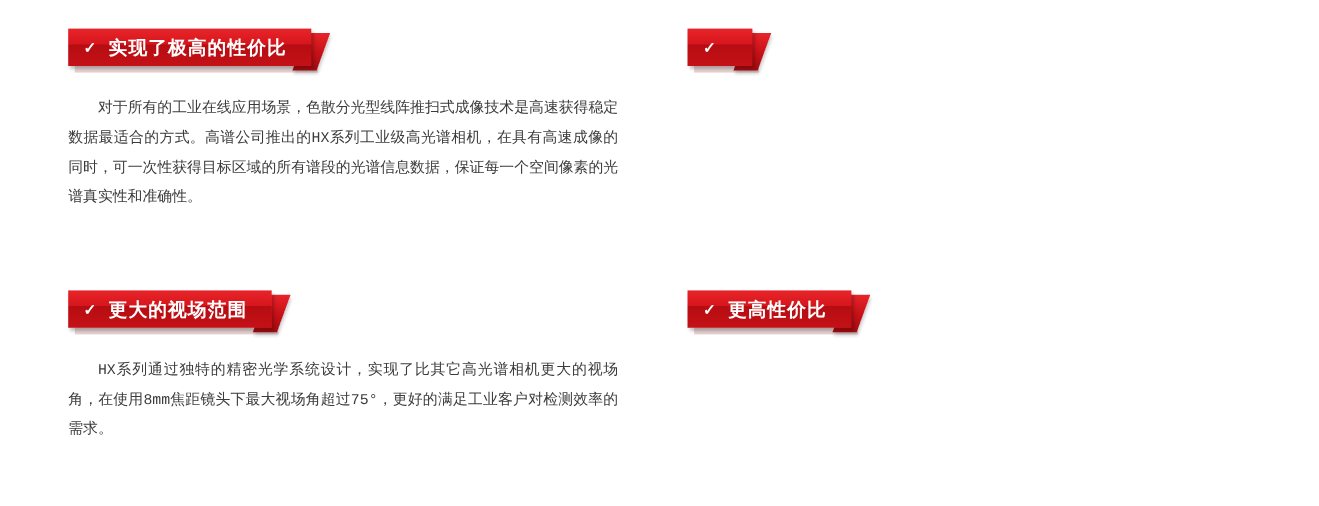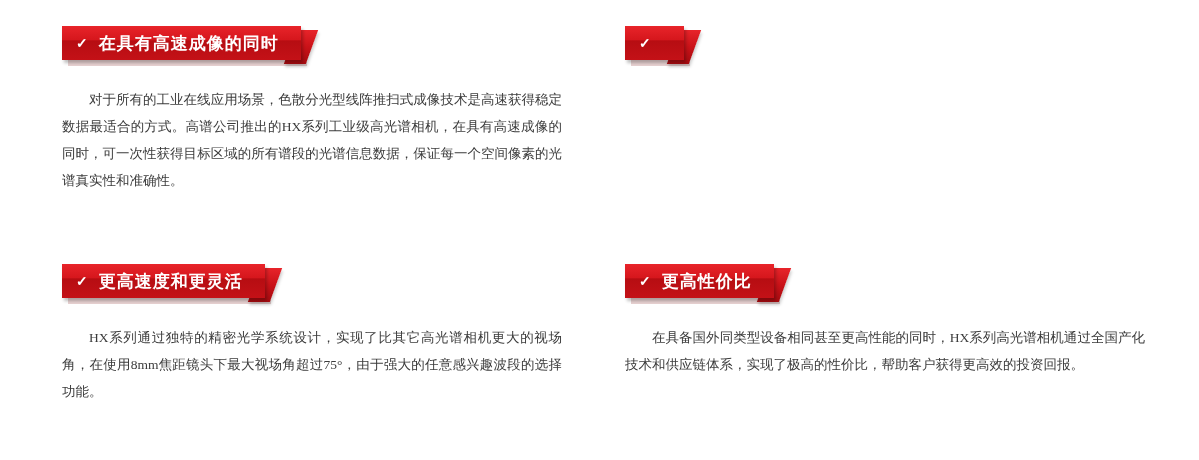--- a/index.html
+++ b/index.html
@@ -87,41 +87,41 @@
     background: rgba(120,0,0,0.18);
     z-index: 0;
   }
   .para {
     margin-top: 26px;
     font-size: 13.5px;
     line-height: 2.0;
     color: #3b3b3b;
     text-indent: 2em;
     text-align: justify;
-    font-family: Liberation Serif, serif;
+    font-family: Liberation Mono, monospace;
   }
   .cell.r1c1 .cell-inner { left: 62px; top: 26px; width: 500px; }
   .cell.r1c2 .cell-inner { left: 26px; top: 26px; width: 520px; }
   .cell.r2c1 .cell-inner { left: 62px; top: 34px; width: 500px; }
   .cell.r2c2 .cell-inner { left: 26px; top: 34px; width: 520px; }
 </style>
 </head>
 <body>
 
 <div class="page">
   <div class="grid">
 
     <div class="cell r1c1">
       <div class="cell-inner">
         <div class="badge-wrap">
           <div class="badge-shadow"></div>
           <div class="badge-tail"></div>
           <div class="badge">
             <span class="check">✓</span>
-            <span>在具有高速成像的同时</span>
+            <span>实现了极高的性价比</span>
           </div>
         </div>
         <p class="para">对于所有的工业在线应用场景，色散分光型线阵推扫式成像技术是高速获得稳定数据最适合的方式。高谱公司推出的HX系列工业级高光谱相机，在具有高速成像的同时，可一次性获得目标区域的所有谱段的光谱信息数据，保证每一个空间像素的光谱真实性和准确性。</p>
       </div>
     </div>
 
     <div class="cell r1c2 right">
       <div class="cell-inner">
         <div class="badge-wrap">
           <div class="badge-shadow"></div>
@@ -133,35 +133,34 @@
       </div>
     </div>
 
     <div class="cell r2c1">
       <div class="cell-inner">
         <div class="badge-wrap">
           <div class="badge-shadow"></div>
           <div class="badge-tail"></div>
           <div class="badge">
             <span class="check">✓</span>
-            <span>更高速度和更灵活</span>
+            <span>更大的视场范围</span>
           </div>
         </div>
-        <p class="para">HX系列通过独特的精密光学系统设计，实现了比其它高光谱相机更大的视场角，在使用8mm焦距镜头下最大视场角超过75°，由于强大的任意感兴趣波段的选择功能。</p>
+        <p class="para">HX系列通过独特的精密光学系统设计，实现了比其它高光谱相机更大的视场角，在使用8mm焦距镜头下最大视场角超过75°，更好的满足工业客户对检测效率的需求。</p>
       </div>
     </div>
 
     <div class="cell r2c2 right">
       <div class="cell-inner">
         <div class="badge-wrap">
           <div class="badge-shadow"></div>
           <div class="badge-tail"></div>
           <div class="badge">
             <span class="check">✓</span>
             <span>更高性价比</span>
           </div>
         </div>
-        <p class="para">在具备国外同类型设备相同甚至更高性能的同时，HX系列高光谱相机通过全国产化技术和供应链体系，实现了极高的性价比，帮助客户获得更高效的投资回报。</p>
       </div>
     </div>
 
   </div>
 </div>
 
 </body></html>

